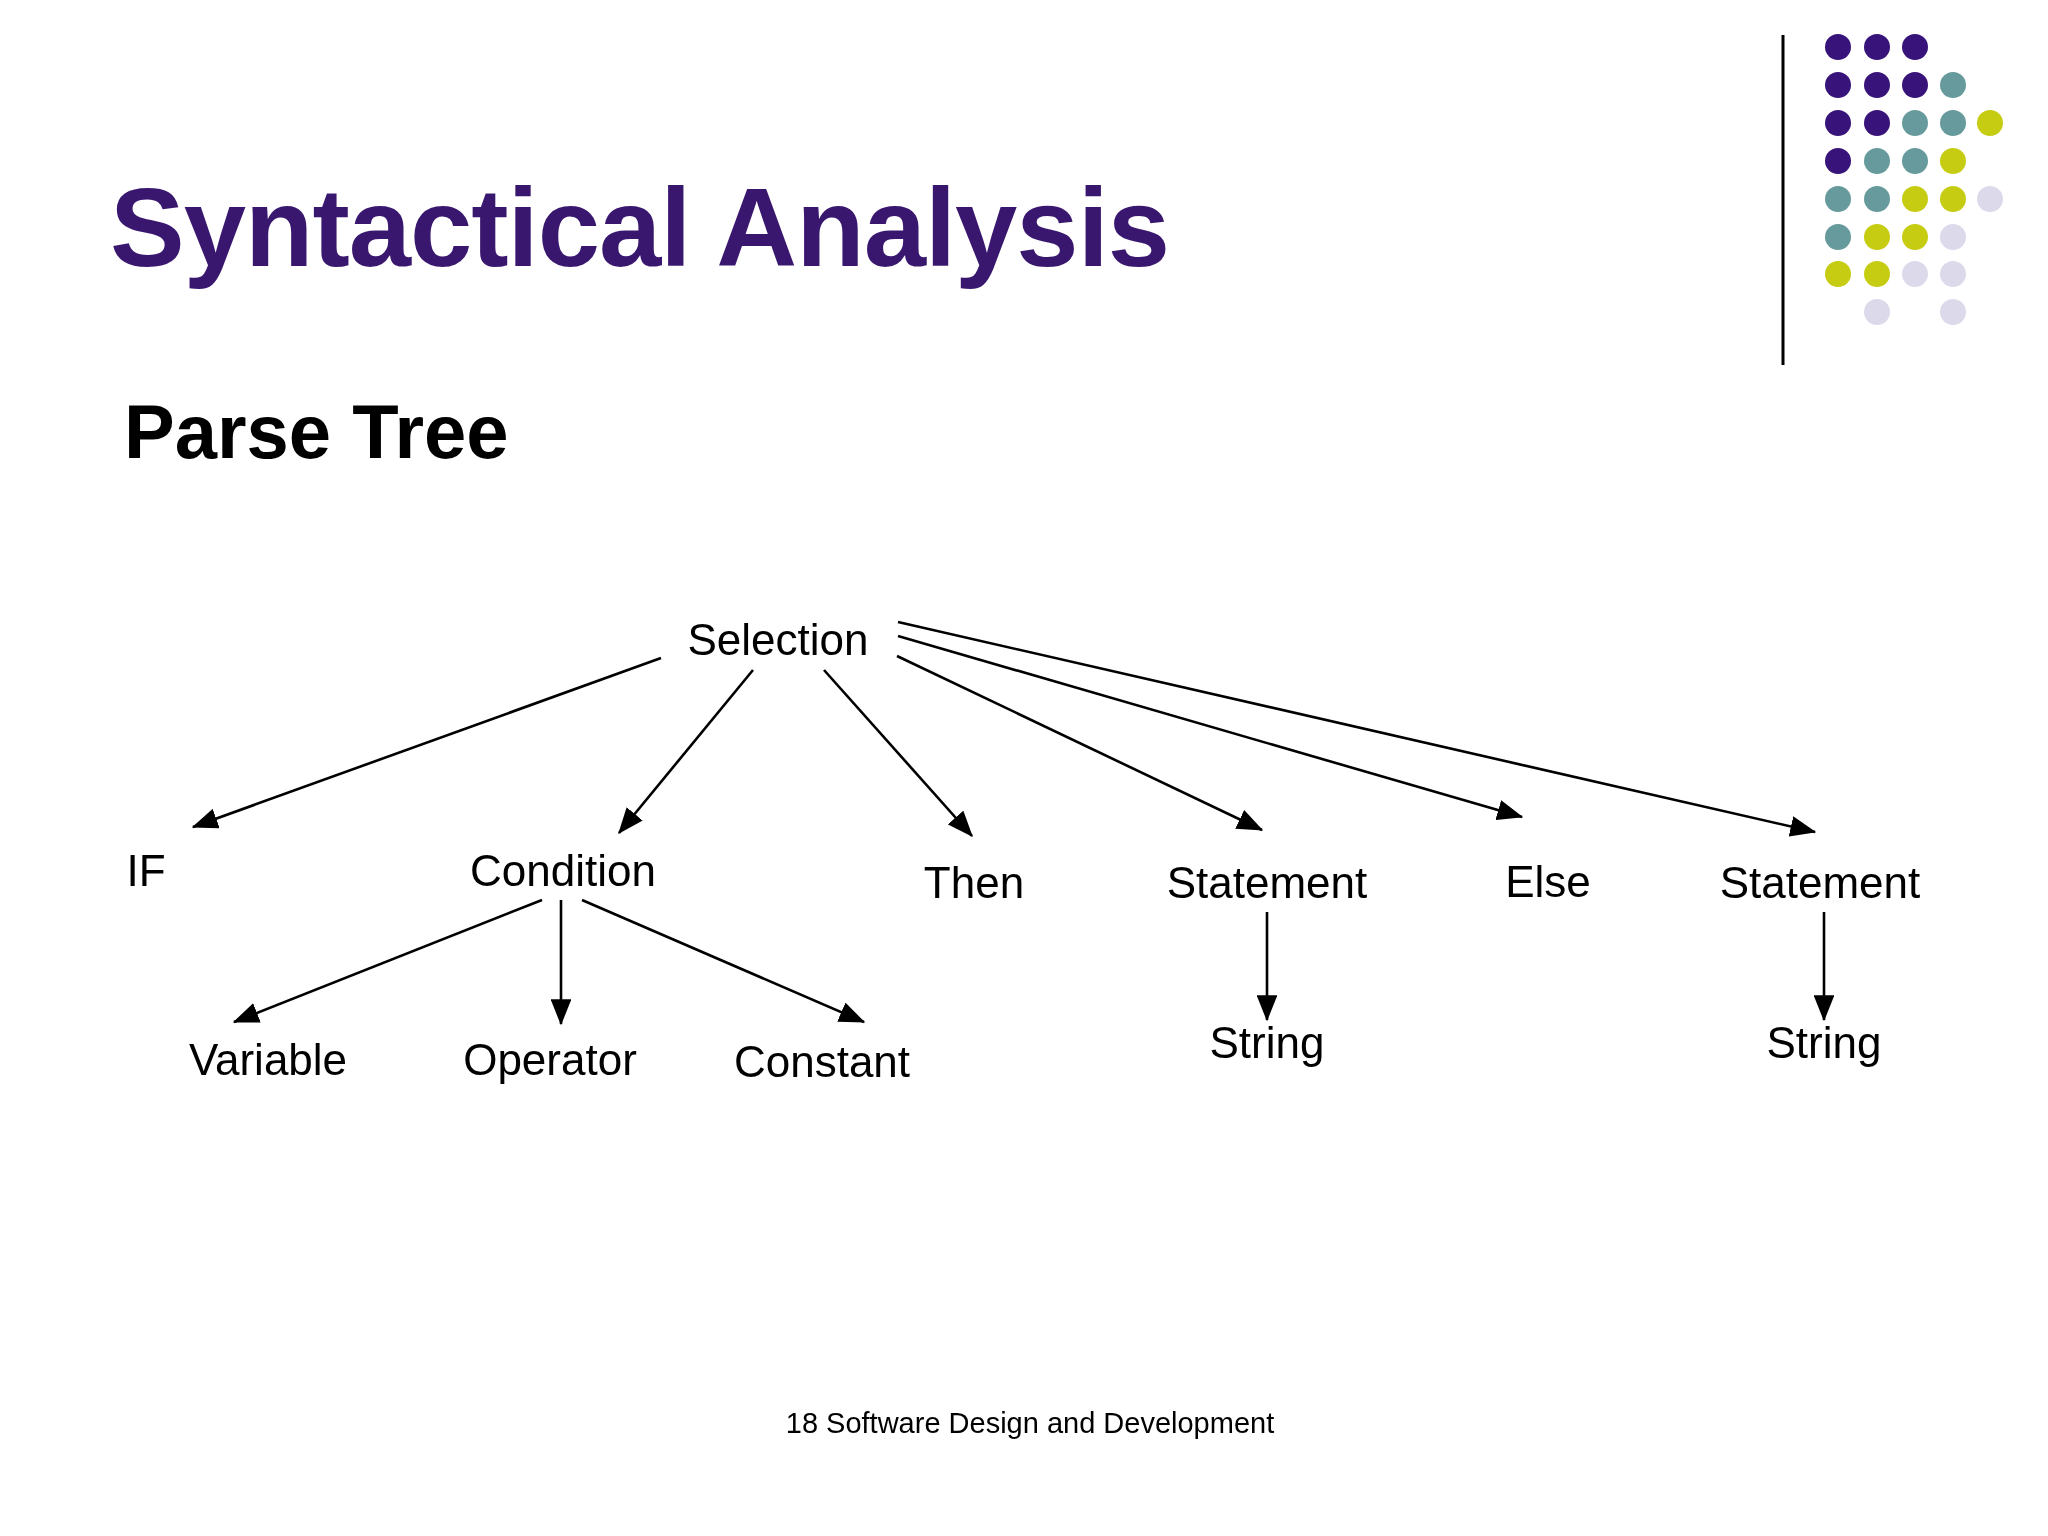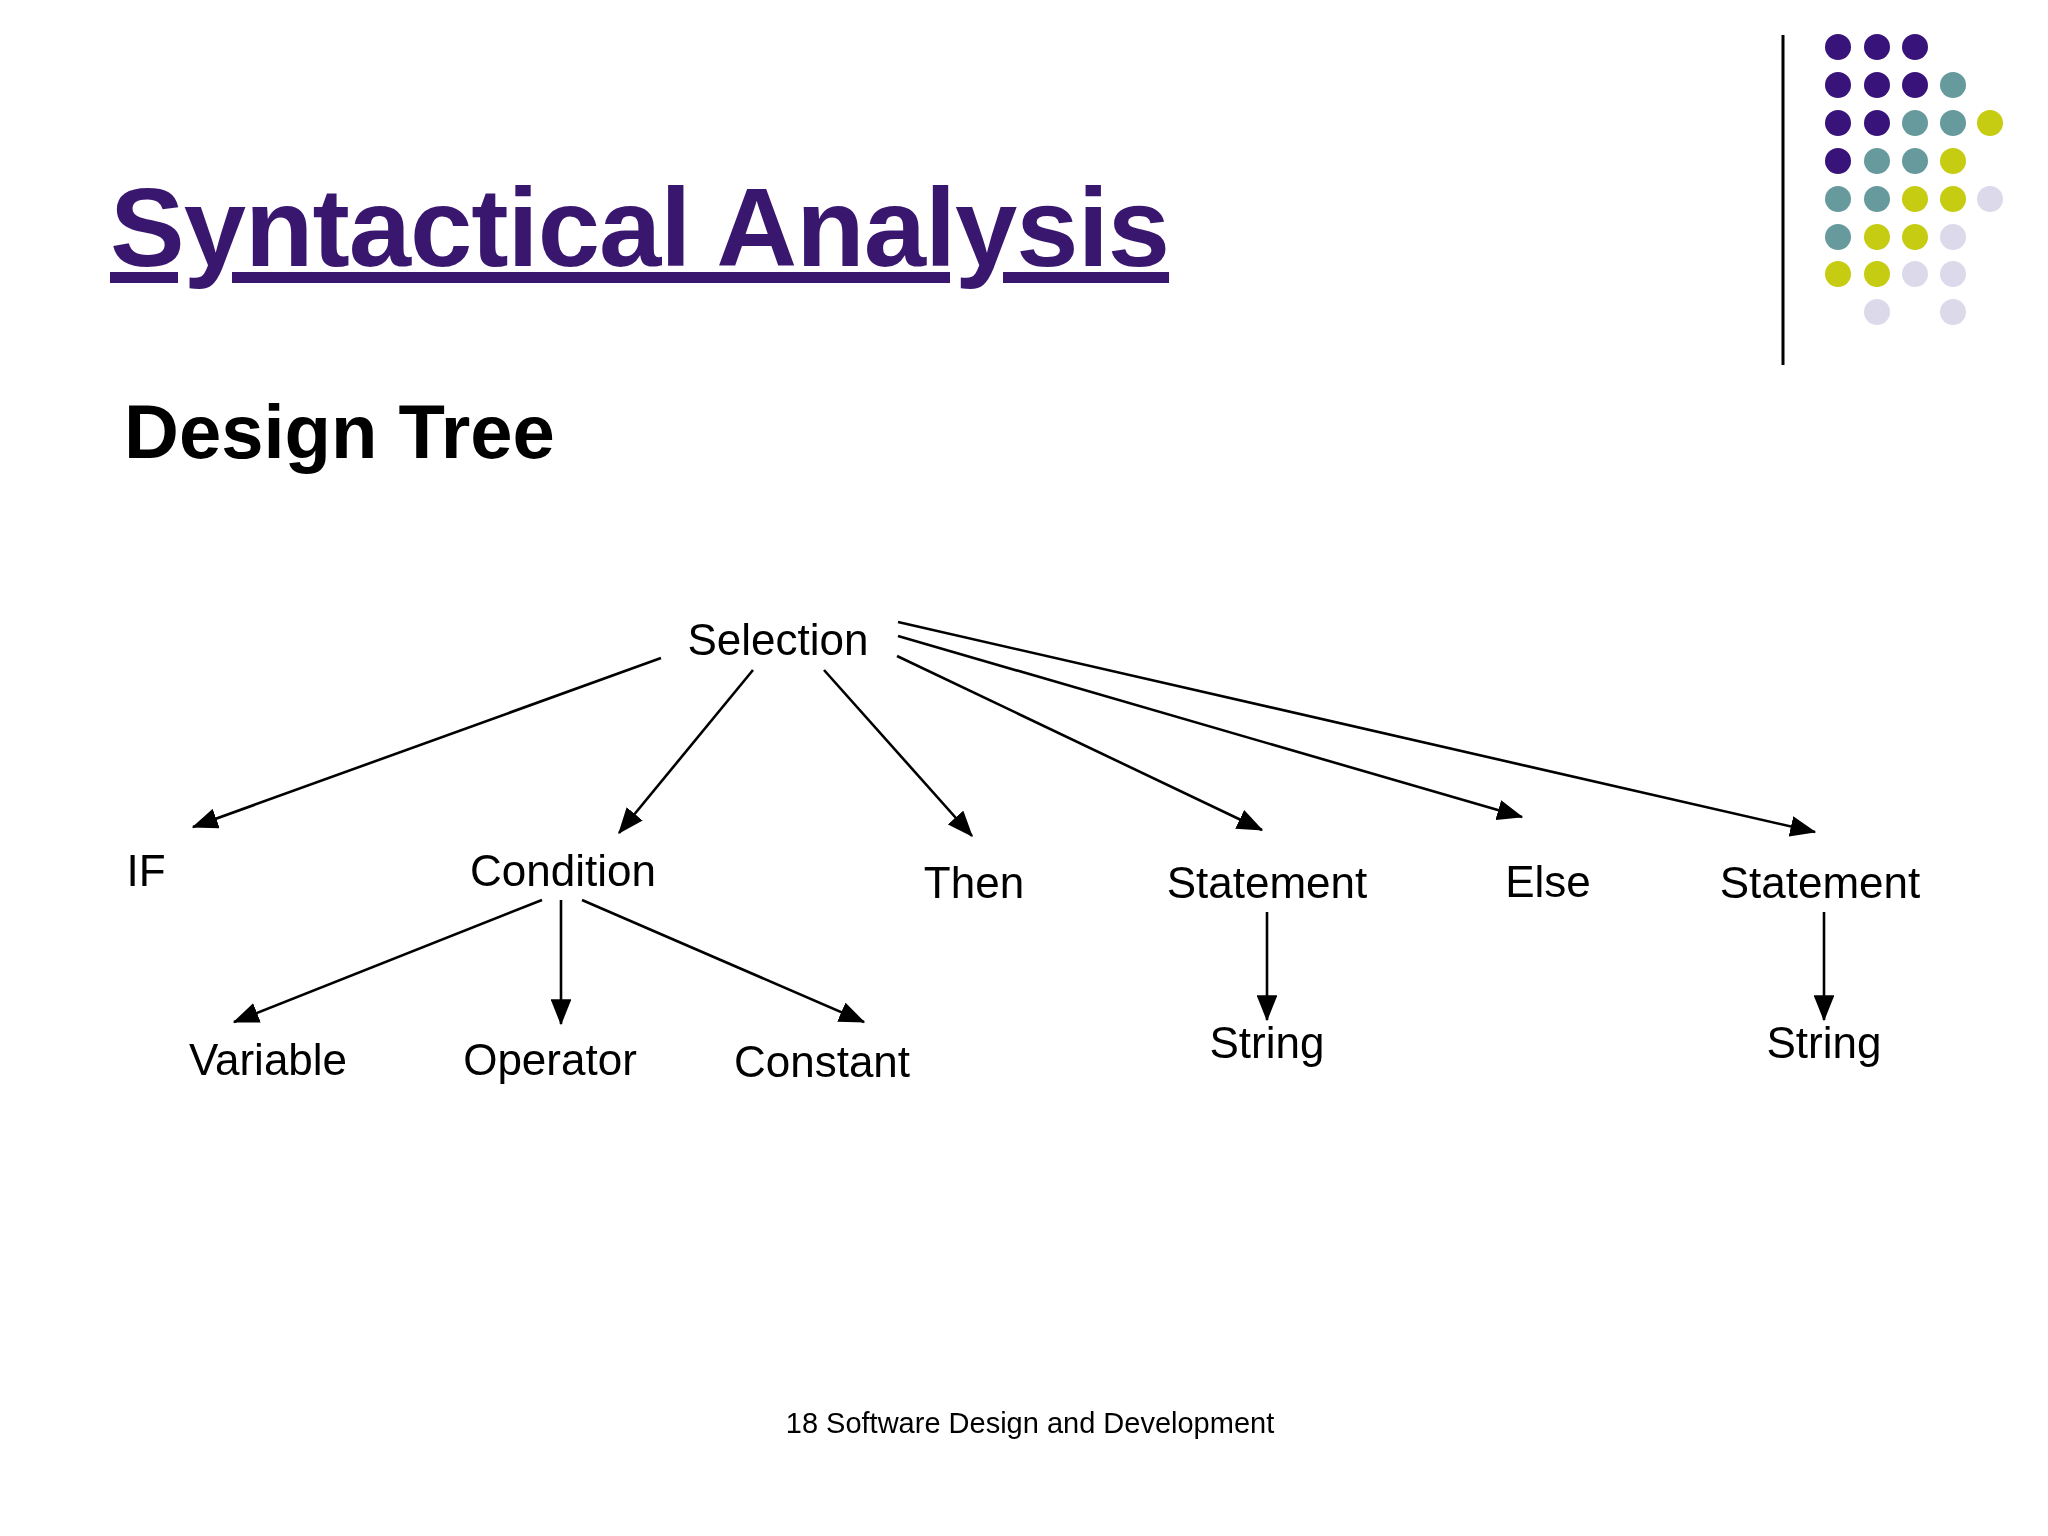--- a/index.html
+++ b/index.html
@@ -55,23 +55,23 @@
   svg text {
     font-family: "Liberation Sans", "DejaVu Sans", sans-serif;
     fill: #000000;
   }
 </style>
 </head>
 <body>
 
 <div id="slide">
 
-  <div class="title" style="color: rgb(57, 23, 111); text-decoration: underline;">Syntactical Analysis</div>
+  <div class="title" style="color: rgb(57, 23, 111);">Syntactical Analysis</div>
 
-  <div class="subtitle">Design Tree</div>
+  <div class="subtitle">Parse Tree</div>
 
   <svg class="diagram" viewBox="0 0 2048 1536">
     <defs>
       <marker id="arrowhead" markerWidth="11" markerHeight="8" refX="9.5" refY="4" orient="auto" markerUnits="strokeWidth">
         <path d="M0,0 L10,4 L0,8 Z" fill="#000000"></path>
       </marker>
     </defs>
     <g>
         <line x1="1783" y1="35" x2="1783" y2="365" stroke="#000000" stroke-width="3"></line>
         <circle cx="1838" cy="47" r="13" fill="#38137A"></circle>

